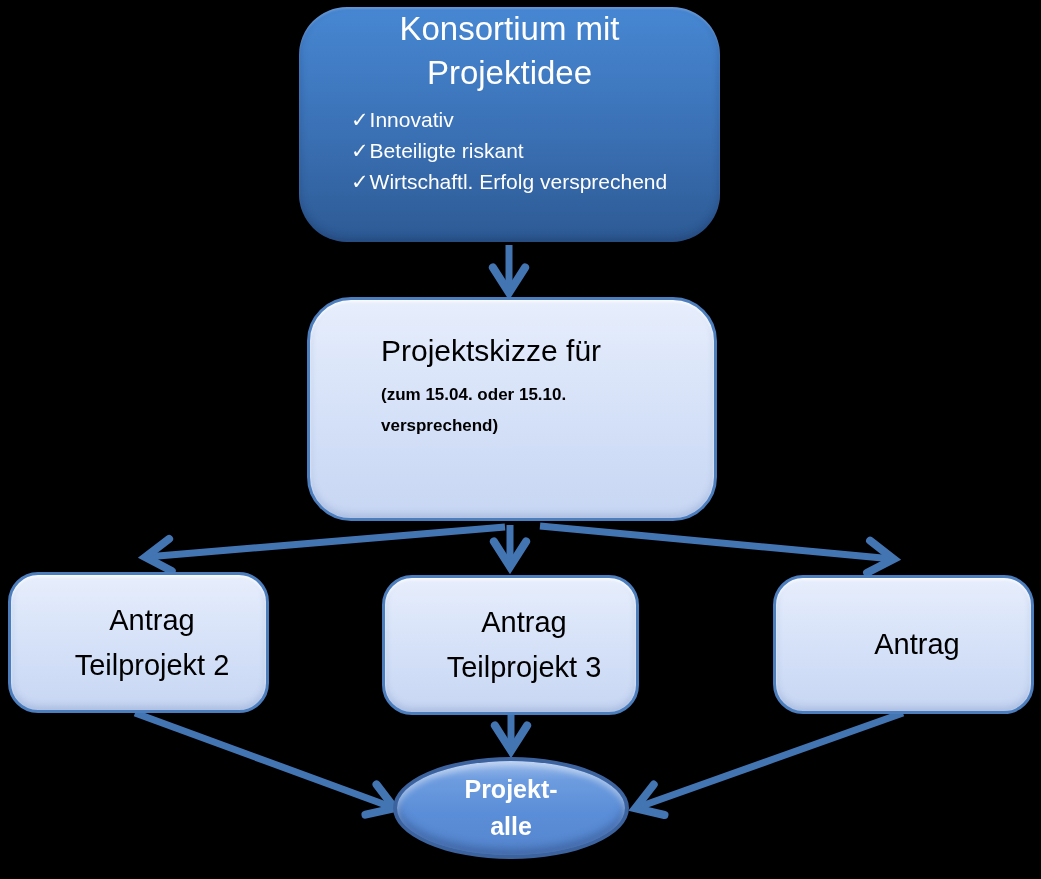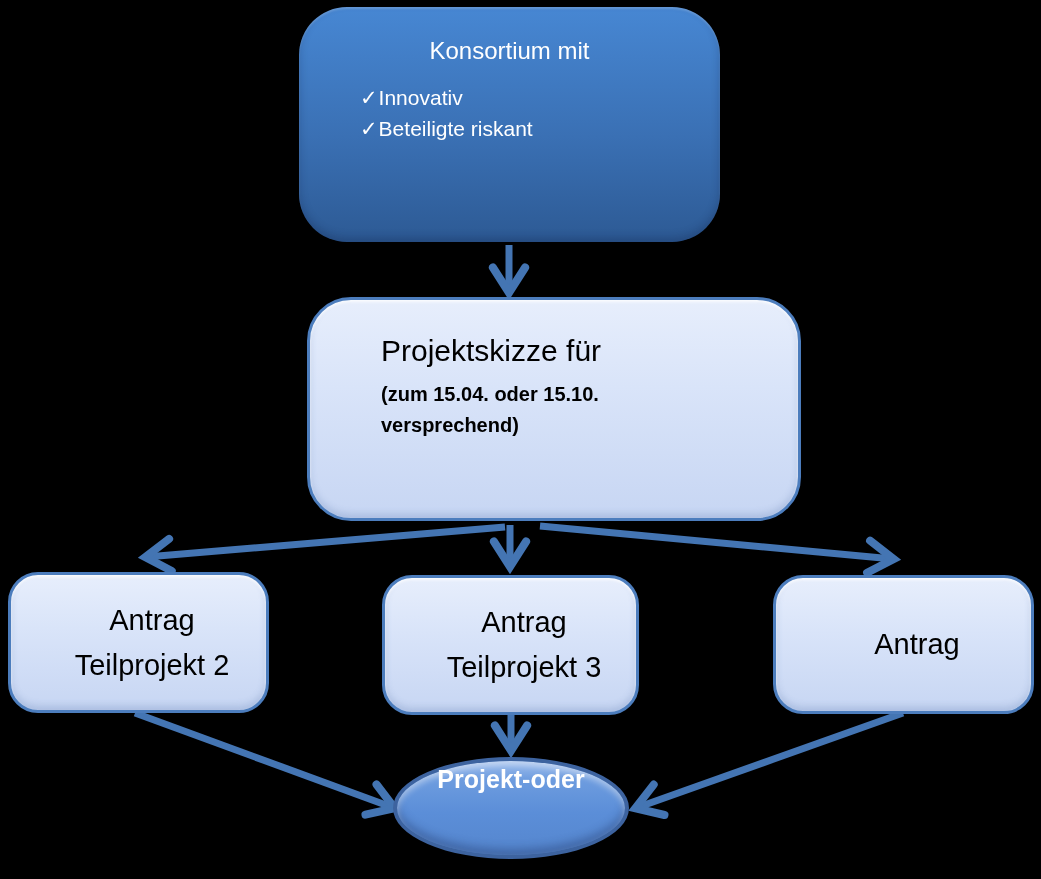--- a/index.html
+++ b/index.html
@@ -32,53 +32,52 @@
   
   .node-dark {
     left: 299px; top: 7px;
     width: 421px; height: 235px;
     border-radius: 48px;
     background: linear-gradient(180deg, #4787d3 0%, #3a70b4 55%, #2d5a94 100%);
     box-shadow: inset 0 -4px 8px rgba(10, 25, 60, 0.25), inset 0 2px 2px rgba(255,255,255,0.18);
     color: #ffffff;
   }
   .node-dark .title {
-    margin-top: 22px;
     text-align: center;
-    font-size: 24px;
+    font-size: 33px;
     line-height: 44px;
   }
   .checklist {
     margin: 9px 0 0 52px;
     font-size: 21px;
     line-height: 31px;
   }
-  .check-row { white-space: nowrap; margin-left: 9px; }
+  .check-row { white-space: nowrap; }
   .check-glyph { margin-right: 1px; }
   
   .node-light {
     background: linear-gradient(180deg, #e7eefc 0%, #d9e4f9 40%, #c7d6f3 100%);
     border: 3px solid #4c7dbd;
     box-shadow: inset 0 2px 3px rgba(255,255,255,0.85), inset 0 -4px 7px rgba(70, 100, 160, 0.22);
     color: #000000;
     padding-left: 27px;
   }
   .node-mid {
     left: 307px; top: 297px;
-    width: 494px; height: 224px;
+    width: 410px; height: 224px;
     border-radius: 44px;
     padding: 28px 0 0 71px;
   }
   .node-mid .title {
     font-size: 30px;
     line-height: 45px;
   }
   .node-mid .note {
     margin-top: 6px;
-    font-size: 20px;
+    font-size: 17px;
     font-weight: bold;
     line-height: 31px;
   }
   .node-sub {
     display: flex;
     flex-direction: column;
     justify-content: center;
     text-align: center;
     font-size: 29px;
     line-height: 45px;
@@ -89,21 +88,21 @@
   .node-subn { left: 773px; top: 575px; width: 261px; height: 139px; }
   
   .node-ellipse {
     left: 393px; top: 757px;
     width: 236px; height: 102px;
     border-radius: 50%;
     background: linear-gradient(180deg, #9cbcec 0%, #6d9cdf 20%, #5b8ed8 55%, #5586ce 100%);
     border: 4px solid #3d639f;
     box-shadow: inset 0 4px 6px rgba(255,255,255,0.45), inset 0 -6px 9px rgba(25, 45, 95, 0.35);
     display: flex;
-    flex-direction: row;
+    flex-direction: column;
     justify-content: center;
     text-align: center;
     color: #ffffff;
     font-size: 25px;
     font-weight: bold;
     line-height: 37px;
   }
   .line { display: block; white-space: nowrap; }
 </style>
 </head>
@@ -122,27 +121,31 @@
     <line x1="510" y1="525" x2="510" y2="566" stroke="#4475b3" stroke-width="7" marker-end="url(#ah)"></line>
     <line x1="540" y1="526" x2="893" y2="559" stroke="#4475b3" stroke-width="7" marker-end="url(#ah)"></line>
     <line x1="135" y1="713" x2="394" y2="808" stroke="#4475b3" stroke-width="7" marker-end="url(#ah)"></line>
     <line x1="511" y1="713" x2="511" y2="750" stroke="#4475b3" stroke-width="7" marker-end="url(#ah)"></line>
     <line x1="903" y1="713" x2="636" y2="808" stroke="#4475b3" stroke-width="7" marker-end="url(#ah)"></line>
   </svg>
 
   <div class="node node-dark">
     <div class="title">
       <span class="line">Konsortium mit</span>
+      <span class="line">Projektidee</span>
     </div>
     <div class="checklist">
       <div class="check-row">
         <span class="check-glyph">✓</span><span>Innovativ</span>
       </div>
       <div class="check-row">
         <span class="check-glyph">✓</span><span>Beteiligte riskant</span>
+      </div>
+      <div class="check-row">
+        <span class="check-glyph">✓</span><span>Wirtschaftl. Erfolg versprechend</span>
       </div>
     </div>
   </div>
 
   <div class="node node-light node-mid">
     <div class="title">
       <span class="line">Projektskizze für</span>
     </div>
     <div class="note">
       <span class="line">(zum 15.04. oder 15.10.</span>
@@ -159,16 +162,16 @@
     <span class="line">Antrag</span>
     <span class="line">Teilprojekt 3</span>
   </div>
 
   <div class="node node-light node-sub node-subn">
     <span class="line">Antrag</span>
   </div>
 
   <div class="node node-ellipse">
     <span class="line">Projekt-</span>
-    <span class="line">oder</span>
+    <span class="line">alle</span>
   </div>
 
 </div>
 
 </body></html>

